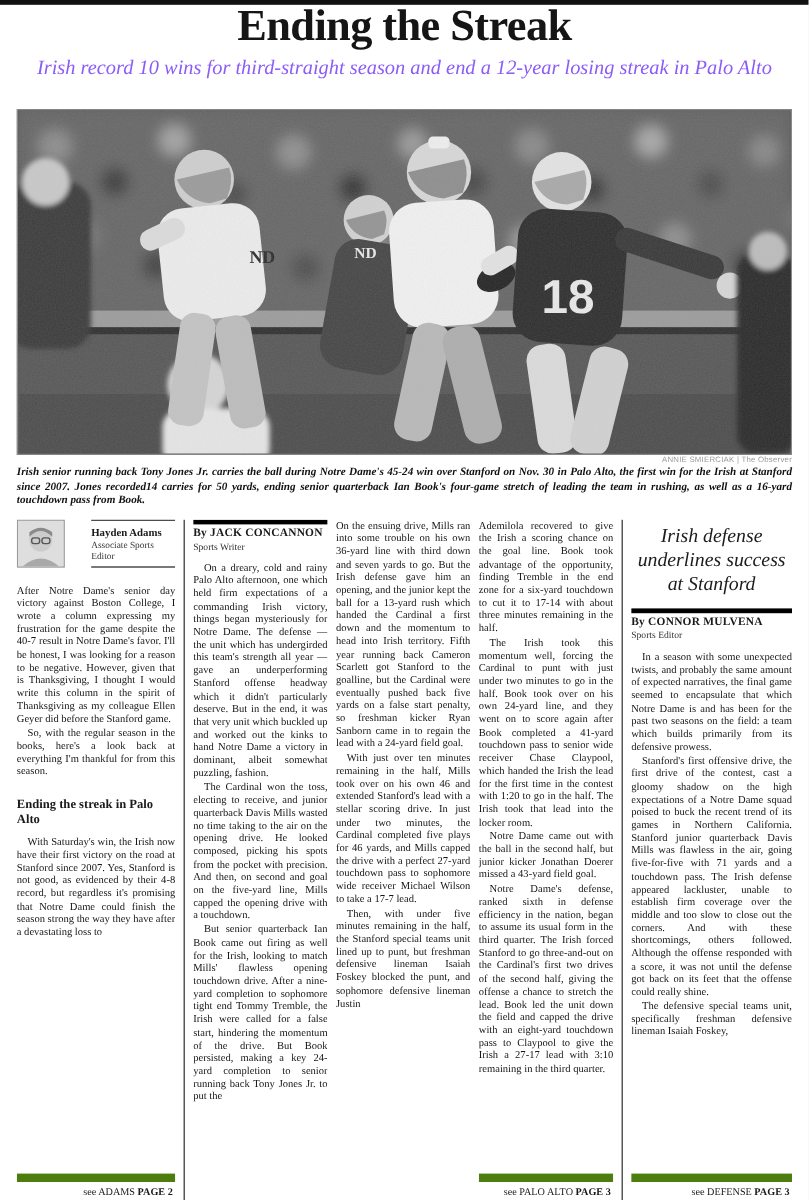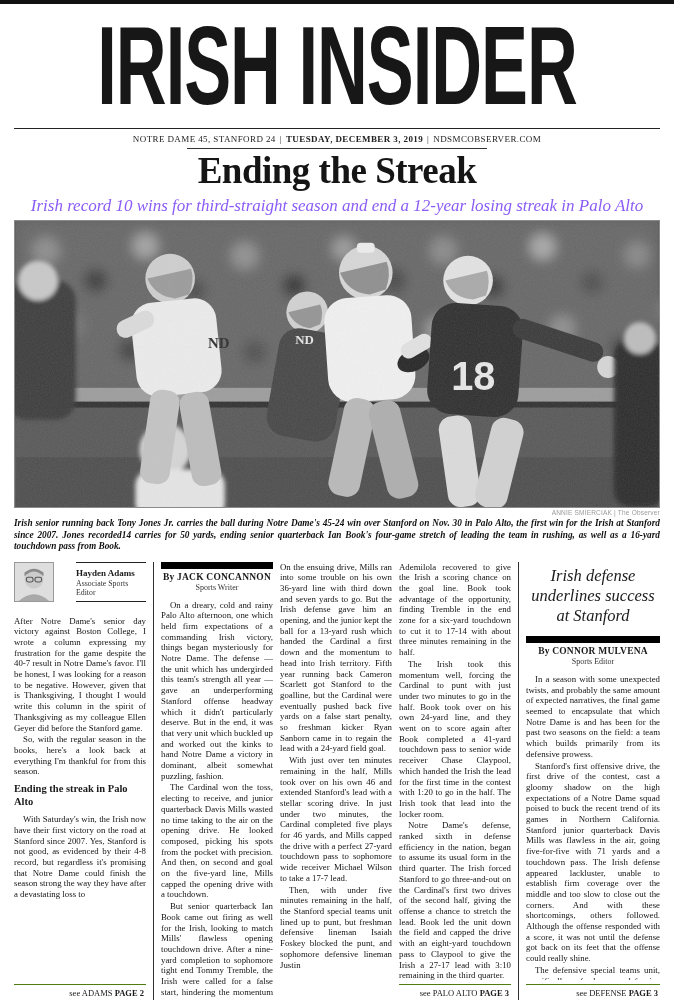--- a/index.html
+++ b/index.html
@@ -30,81 +30,71 @@
   .rule-short { border-top:1.5px solid #333; width:300px; margin:0 auto; }
 
   
   .headline {
     text-align:center; font-family:"Liberation Serif", serif; font-weight:bold;
     font-size:37px; letter-spacing:-.5px; color:#151515;
   }
   .deck {
     text-align:center; font-style:italic; font-size:17px; margin-top:4px; color:#8b5cf6;
   }
-  figure { margin-top:4px; }
+  figure { margin-top:24px; }
   .photo-frame { width:646px; height:288px; border:1px solid #8a8a8a; display:block; background:#555; }
   .credit { text-align:right; font-family:"Liberation Sans", sans-serif; font-size:6.5px; color:#9a9a9a; margin-top:1px; letter-spacing:.2px; }
   .caption {
     font-weight:bold; font-style:italic; font-size:9.3px; line-height:11.5px;
     text-align:justify; margin-top:2px; color:#111;
   }
 
   
   .columns { flex:1; display:flex; gap:7px; margin-top:9px; overflow:hidden; }
   .vrule { width:1px; background:#2f2f2f; }
   .col { display:flex; flex-direction:column; overflow:hidden; }
   .col-1 { width:132px; }
   .col-2, .col-3, .col-4 { width:112px; }
   .col-5 { flex:1; }
   .coltext { flex:1; overflow:hidden; }
 
   .op-title {
     font-style:italic; font-size:16.5px; line-height:1.22; text-align:center;
     font-weight:normal; color:#1c1c1c; margin:4px 0 10px;
   }
-  .byline-block { border-top:7px solid #000000; padding-top:3px;text-align:center; }
+  .byline-block { border-top:4px solid #000000; padding-top:3px; }
   .byline-name { font-weight:bold; font-size:9.5px; letter-spacing:.2px; }
   .byline-role { font-size:8px; color:#333; margin-top:1px; }
 
   .author-box { display:flex; align-items:stretch; margin-bottom:8px;gap:16px; }
   .avatar { width:40px; height:40px; border:1px solid #999; background:#e3e3e3; flex:0 0 auto; }
   .author-meta { flex:1; margin-left:6px; border-top:1px solid #222; border-bottom:1px solid #222; padding:5px 0 4px; display:flex; flex-direction:column; justify-content:center; }
   .author-name { font-weight:bold; font-size:9px; }
   .author-role { font-size:7.8px; color:#333; margin-top:1px; }
 
   .para {
     font-size:8.8px; line-height:10.7px; text-align:justify; text-indent:9px;
     color:#141414; margin:0 0 1px 0;
   }
   .no-first-indent .para:first-child { text-indent:0; }
   .body-list { margin-top:6px; }
   .col-2 .body-list, .col-5 .body-list { margin-top:8px; }
   .col-3 .body-list, .col-4 .body-list { margin-top:0; }
 
-  .col-subhead { font-weight:bold; font-size:10.5px; line-height:1.2; margin:6px 0 2px; }
-
-  .jump { border-top:1px solid #4d7c0f; margin-top:4px; padding:3px 2px 2px 0; text-align:right; font-size:8.5px; }
+  .col-subhead { font-weight:bold; font-size:10.5px; line-height:1.2; margin:17px 0 2px; }
+
+  .jump { border-top:7px solid #4d7c0f; margin-top:4px; padding:3px 2px 2px 0; text-align:right; font-size:8.5px; }
   .jump .pg { font-weight:bold; }
 </style>
 </head>
 <body>
 
 <div class="page">
   <div class="topbar"></div>
 
-  <header>
-    <div class="masthead">
-      <div class="masthead-text">IRISH INSIDER</div>
-    </div>
-    <div class="rule-full"></div>
-    <div class="infoline">
-      <span>NOTRE DAME 45, STANFORD 24</span><span class="sep">|</span><span class="date">TUESDAY, DECEMBER 3, 2019</span><span class="sep">|</span><span>NDSMCOBSERVER.COM</span>
-    </div>
-    <div class="rule-short"></div>
-  </header>
 
   <section>
     <h2 class="headline">Ending the Streak</h2>
     <p class="deck">Irish record 10 wins for third-straight season and end a 12-year losing streak in Palo Alto</p>
 
     <figure>
       <svg class="photo-frame" viewBox="0 0 646 288" role="img">
         <defs>
           <filter id="blurBig">
               <feGaussianBlur stdDeviation="6"></feGaussianBlur>
@@ -267,20 +257,21 @@
             <p class="para">Then, with under five minutes remaining in the half, the Stanford special teams unit lined up to punt, but freshman defensive lineman Isaiah Foskey blocked the punt, and sophomore defensive lineman Justin</p>
           </div>
       </div>
     </article>
 
     <article class="col col-4">
       <div class="coltext">
         <div class="body-list no-first-indent">
             <p class="para">Ademilola recovered to give the Irish a scoring chance on the goal line. Book took advantage of the opportunity, finding Tremble in the end zone for a six-yard touchdown to cut it to 17-14 with about three minutes remaining in the half.</p>
             <p class="para">The Irish took this momentum well, forcing the Cardinal to punt with just under two minutes to go in the half. Book took over on his own 24-yard line, and they went on to score again after Book completed a 41-yard touchdown pass to senior wide receiver Chase Claypool, which handed the Irish the lead for the first time in the contest with 1:20 to go in the half. The Irish took that lead into the locker room.</p>
+            <p class="para">Notre Dame came out with the ball in the second half, but junior kicker Jonathan Doerer missed a 43-yard field goal.</p>
             <p class="para">Notre Dame's defense, ranked sixth in defense efficiency in the nation, began to assume its usual form in the third quarter. The Irish forced Stanford to go three-and-out on the Cardinal's first two drives of the second half, giving the offense a chance to stretch the lead. Book led the unit down the field and capped the drive with an eight-yard touchdown pass to Claypool to give the Irish a 27-17 lead with 3:10 remaining in the third quarter.</p>
           </div>
       </div>
       <div class="jump">
         <span>see PALO ALTO</span>&nbsp;<span class="pg">PAGE 3</span>
       </div>
     </article>
 
     <div class="vrule"></div>
 

